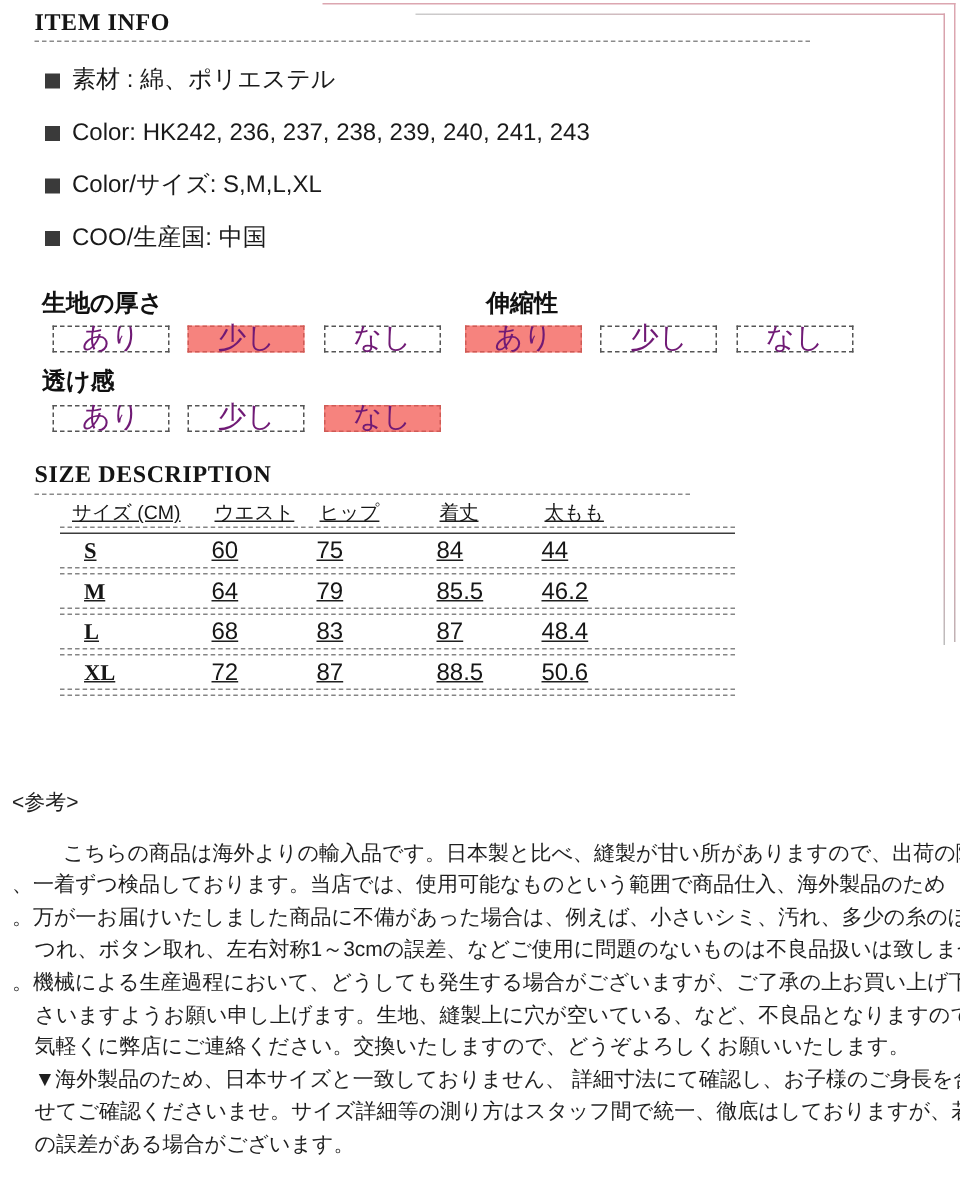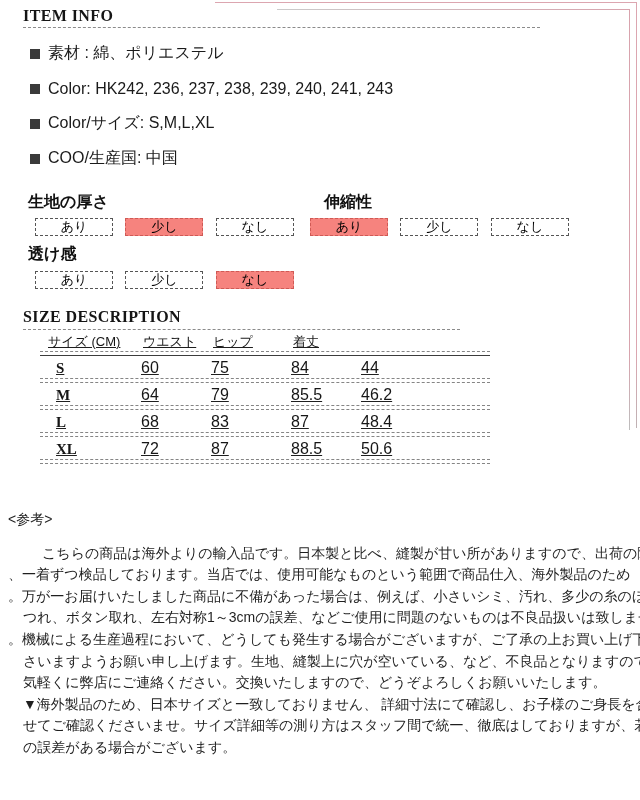--- a/index.html
+++ b/index.html
@@ -34,37 +34,37 @@
   
   .attr-label{position:absolute;font-size:16px;color:#111;font-weight:bold;}
   .attr-boxes{position:absolute;white-space:nowrap;}
   #thickness-label{left:28px;top:192px;}
   #thickness-boxes{left:35px;top:217px;}
   #stretch-label{left:303px;top:192px;margin-left:21px;}
   #stretch-boxes{left:310px;top:217px;}
   #sheer-label{left:28px;top:244px;}
   #sheer-boxes{left:35px;top:270px;}
   .opt{display:inline-block;width:76px;height:16px;line-height:16px;text-align:center;
-       border:1px dashed #555;font-size:13px;color:#000000;background:#fff;margin-right:8px;}
+       border:1px dashed #555;font-size:19px;color:#701a75;background:#fff;margin-right:8px;}
   .opt.sel{background:#f6837e;border-color:#cf5a55;}
 
   
   .size-table{position:absolute;left:40px;top:333px;width:450px;text-decoration:underline;}
   .t-row{display:grid;grid-template-columns:95px 70px 80px 70px 135px;
          border-bottom:1px dashed #858585;}
   .c-h{font-size:13px;color:#161616;padding:1px 0 2px 8px;line-height:15px;white-space:nowrap;}
   .c-val{font-size:16px;line-height:16px;padding:4px 0 2px 6px;color:#161616;}
   .c-size{font-family:"Liberation Serif",serif;font-weight:bold;font-size:15px;
           line-height:16px;padding:4px 0 2px 16px;color:#161616;}
   .t-gap{height:3px;}
   .t-gap-solid{border-bottom:1px solid #3c3c3c;}
   .t-gap-dash{border-bottom:1px dashed #858585;}
 
   
-  .reference{position:absolute;left:8px;top:509px;width:624px;font-size:14px;
+  .reference{position:absolute;left:8px;top:524px;width:624px;font-size:14px;
              line-height:21.6px;color:#1f1f1f;}
   .ref-heading{margin-bottom:12px;}
   .ref-line{white-space:nowrap;}
   .ind-first{margin-left:34px;}
   .ind-hang{margin-left:0;}
   .ind-normal{margin-left:15px;}
 </style>
 </head>
 <body>
 
@@ -120,20 +120,21 @@
 
   <h1 class="serif-head" id="size-desc-title">SIZE DESCRIPTION</h1>
   <div class="rule" id="size-desc-rule"></div>
 
   <div class="size-table">
     <div class="t-row">
       <div class="c-h">サイズ (CM)</div>
       <div class="c-h">ウエスト</div>
       <div class="c-h">ヒップ</div>
       <div class="c-h">着丈</div>
+      <div class="c-h">太もも</div>
     </div>
     <div class="t-gap t-gap-solid"></div>
 
     <div class="t-row">
       <div class="c-size">S</div>
       <div class="c-val">60</div>
       <div class="c-val">75</div>
       <div class="c-val">84</div>
       <div class="c-val">44</div>
     </div>

